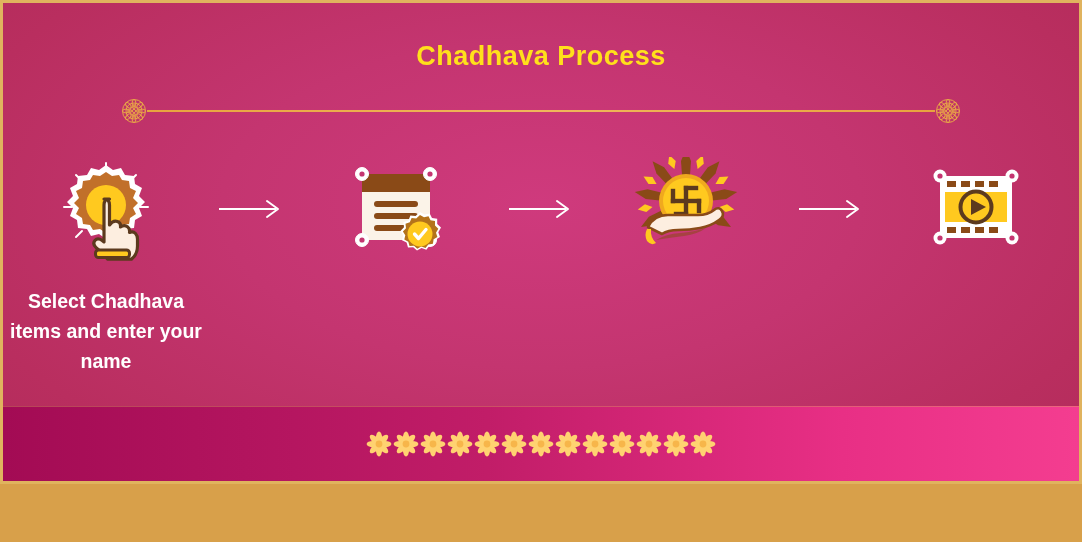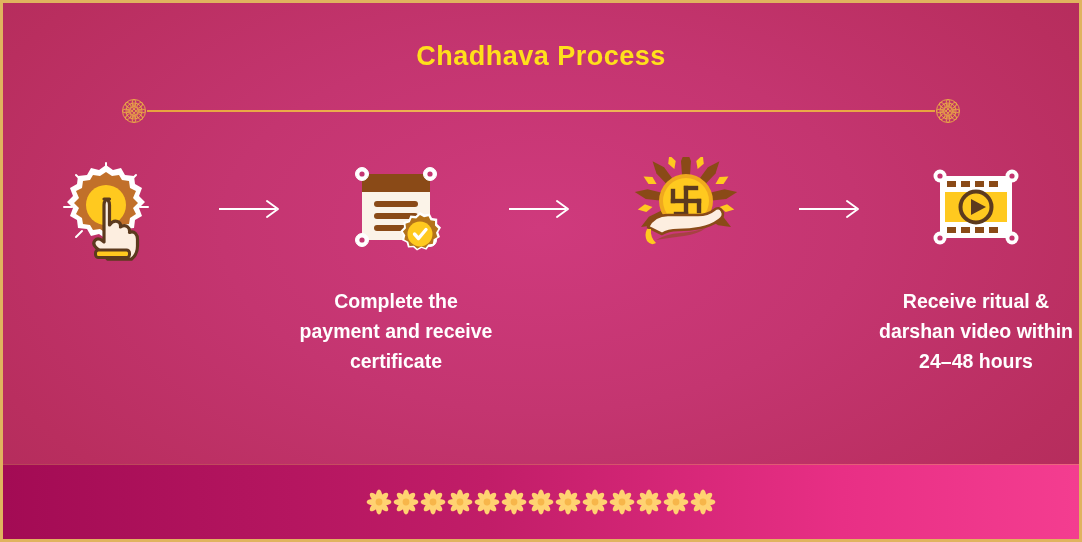--- a/index.html
+++ b/index.html
@@ -4,21 +4,21 @@
 <style>
   * { margin:0; padding:0; box-sizing:border-box; }
   html, body { width:1082px; height:542px; }
   body {
     font-family:"Liberation Sans", sans-serif;
     background:#d8a04a;
     overflow:hidden;
   }
   .banner {
     position:relative;
-    width:1082px; height:542px;
+    width:1082px; height:484px;
     background:
       radial-gradient(ellipse 78% 90% at 50% 42%, #cf3a7d 0%, #c43570 38%, #b92e5f 72%, #ae2a58 100%);
     border:3px solid #e0b35e;
     overflow:hidden;
   }
 
   
   .title {
     position:absolute; top:38px; left:0; width:100%;
     text-align:center;
@@ -157,20 +157,21 @@
             <path fill="#c1702a" d="M0,-33 L6,-29 L13,-30 L16,-25 L23,-24 L24,-17 L30,-14 L27,-7 L32,-2 L27,3 L30,9 L24,13 L23,19 L16,20 L13,25 L6,24 L0,28 L-6,24 L-13,25 L-16,20 L-23,19 L-24,13 L-30,9 L-27,3 L-32,-2 L-27,-7 L-30,-14 L-24,-17 L-23,-24 L-16,-25 L-13,-30 L-6,-29 Z"></path>
             <circle r="20" fill="#ffc91f"></circle>
           </g>
 
           <g>
             <path fill="#fdeee0" stroke="#5c3a1e" stroke-width="3.2" stroke-linejoin="round" stroke-linecap="round" d="M50,42 q5.5,0 5.5,6 v20 q3.5,-5 8,-3.5 q3.5,1.2 3,5.5 q3.8,-2.6 7,-0.2 q2.6,2 2,5.6 q3.6,-1.5 6,1.1 q2,2.2 2,5.6 v7 q0,8.5 -6,13 h-24 q-5,-6 -11,-11 q-4.5,-4 -1.6,-7.6 q2.8,-3.4 7.6,0.2 l1.5,1.2 v-36.9 q0,-6 5.5,-6 z"></path>
             <rect x="41.5" y="93" width="34" height="7.5" rx="3" fill="#ffc91f" stroke="#5c3a1e" stroke-width="3"></rect>
           </g>
         </svg>
       </div>
+      <div class="step-label">Select Chadhava items and enter your name</div>
     </div>
 
     <div class="arrow">
       <svg width="66" height="22" viewBox="0 0 66 22">
         <line x1="1" y1="11" x2="58" y2="11" stroke="#ffffff" stroke-width="2"></line>
         <polyline points="49,3 60,11 49,19" fill="none" stroke="#ffffff" stroke-width="2" stroke-linecap="round" stroke-linejoin="round"></polyline>
       </svg>
     </div>
 
     <div class="step">
@@ -198,21 +199,20 @@
           </g>
 
           <g transform="translate(76,77)">
             <path fill="#ffffff" d="M0,-22 L4.5,-19.5 L9.7,-20.6 L12,-16 L17.2,-15.2 L17.2,-10 L21,-6.4 L18.3,-1.8 L20,3 L15.6,5.8 L14.8,11 L9.6,11.6 L6.4,15.8 L1.5,14 L-3,16.6 L-6.8,13.2 L-12,13.6 L-13.4,8.6 L-18,6.2 L-16.8,1.2 L-19.6,-3 L-16,-6.8 L-16.6,-12 L-11.6,-13.6 L-9.6,-18.4 L-4.4,-18 Z"></path>
             <path fill="#b4731b" d="M0,-19 L4,-16.8 L8.5,-17.8 L10.5,-13.7 L15,-13 L15,-8.4 L18.3,-5.3 L16,-1.3 L17.4,2.9 L13.6,5.3 L12.9,9.8 L8.3,10.4 L5.5,14 L1.2,12.5 L-2.7,14.8 L-6,11.8 L-10.5,12.1 L-11.7,7.7 L-15.7,5.6 L-14.7,1.2 L-17.1,-2.4 L-14,-5.8 L-14.5,-10.3 L-10.2,-11.7 L-8.4,-15.9 L-3.8,-15.6 Z"></path>
             <circle r="12.5" fill="#ffc91f"></circle>
             <polyline points="-5.5,0 -1.5,4.5 6,-4.5" fill="none" stroke="#ffffff" stroke-width="3.4" stroke-linecap="round" stroke-linejoin="round"></polyline>
           </g>
         </svg>
       </div>
-      <div class="step-label">Complete the payment and receive certificate</div>
     </div>
 
     <div class="arrow">
       <svg width="66" height="22" viewBox="0 0 66 22">
         <line x1="1" y1="11" x2="58" y2="11" stroke="#ffffff" stroke-width="2"></line>
         <polyline points="49,3 60,11 49,19" fill="none" stroke="#ffffff" stroke-width="2" stroke-linecap="round" stroke-linejoin="round"></polyline>
       </svg>
     </div>
 
     <div class="step">
@@ -297,21 +297,20 @@
             <circle cx="88" cy="81" r="6.5"></circle>
           </g>
           <g fill="#c43570">
             <circle cx="16" cy="19" r="2.6"></circle>
             <circle cx="88" cy="19" r="2.6"></circle>
             <circle cx="16" cy="81" r="2.6"></circle>
             <circle cx="88" cy="81" r="2.6"></circle>
           </g>
         </svg>
       </div>
-      <div class="step-label">Receive ritual &amp; darshan video within 24–48 hours</div>
     </div>
 
   </div>
 
   <div class="bottom-band">
     <div class="flower-row" id="flower-row">
         <svg width="26" height="26" viewBox="0 0 26 26">
           <g transform="translate(13,13)" fill="#ffd271">
             <ellipse rx="3.1" ry="6.4" cx="0" cy="-6" transform="rotate(0)"></ellipse>
             <ellipse rx="3.1" ry="6.4" cx="0" cy="-6" transform="rotate(45)"></ellipse>

